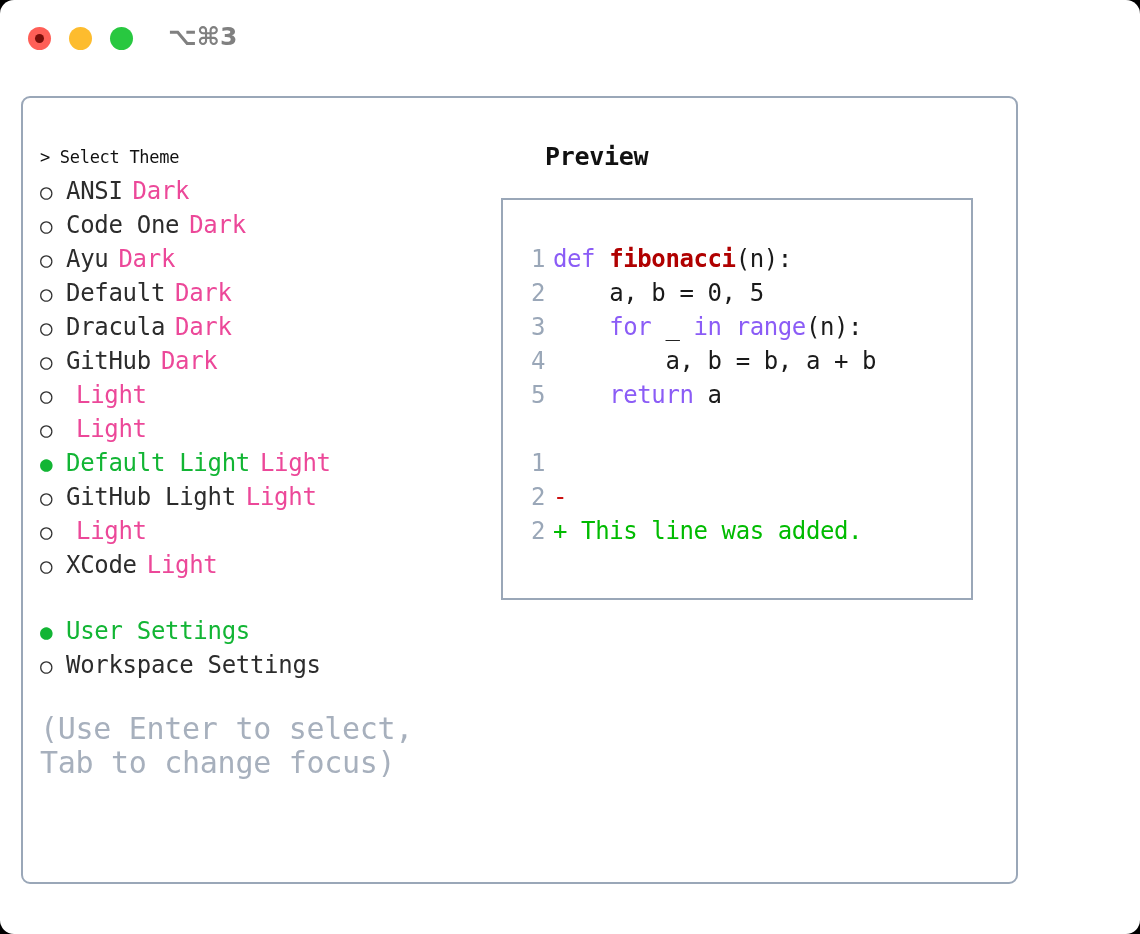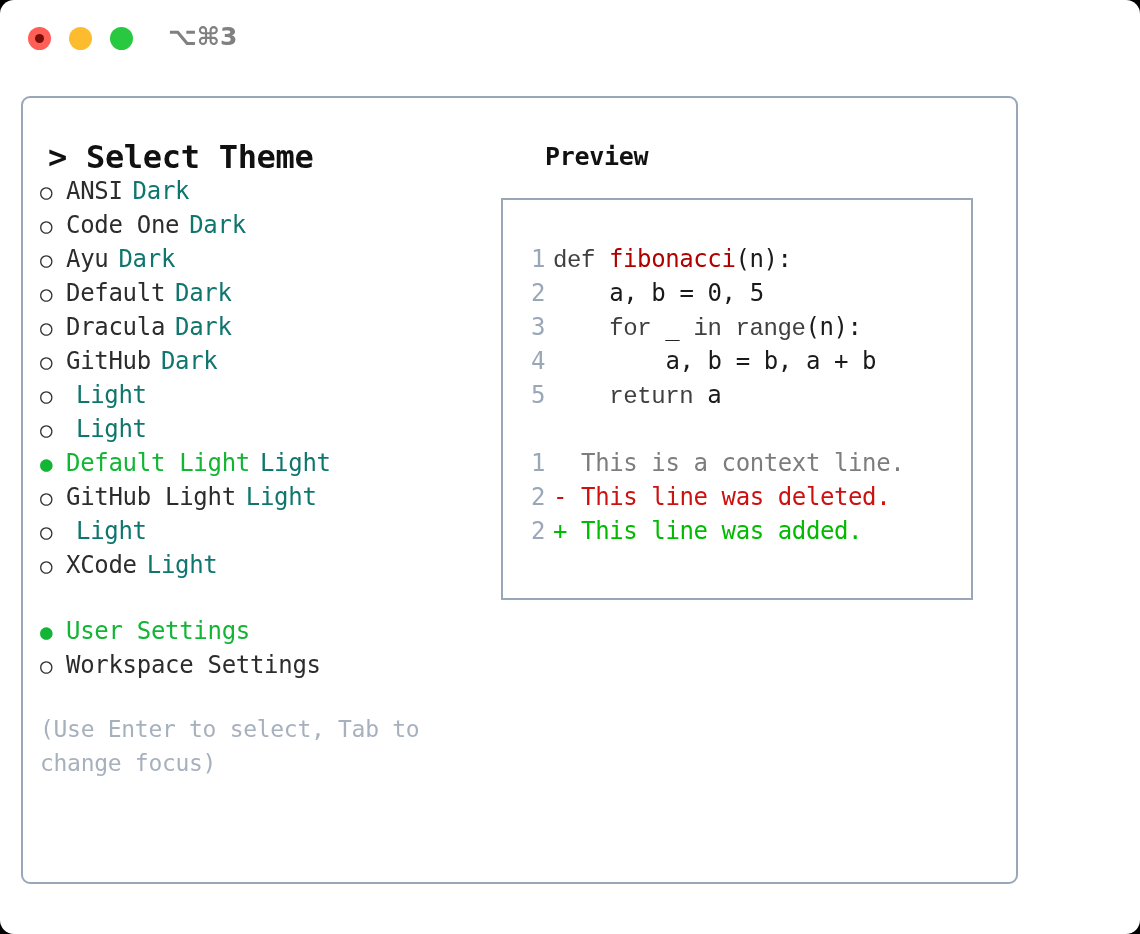--- a/index.html
+++ b/index.html
@@ -79,63 +79,62 @@
     border-radius: 9px;
     background: #ffffff;
   }
   .left-pane {
     position: absolute;
     left: 17px;
     top: 42px;
     width: 440px;
   }
   .section-head {
-    font-size: 32px;
-    font-weight: bold;
+    font-size: 17px;
+    font-weight: normal;
     color: #111111;
     line-height: 34px;
     white-space: pre;
     letter-spacing: -0.3px;
-    margin-left: 8px;
   }
   .opt-row {
     display: flex;
     align-items: baseline;
     line-height: 34px;
     height: 34px;
     font-size: 24px;
     white-space: pre;
     letter-spacing: -0.3px;
   }
   .bullet {
     width: 26px;
     flex: 0 0 26px;
     font-size: 21px;
     color: #333333;
   }
   .bullet.sel { color: #12b534; }
   .opt-label { color: #2c2c2c; }
   .opt-row.selected .opt-label { color: #12b534; text-align: right; }
   .opt-tag {
-    color: #0f766e;
+    color: #ec4899;
     padding-left: 10px;
   }
   .apply-head {
     font-size: 24px;
     font-weight: bold;
     color: #111111;
     line-height: 34px;
     padding-left: 26px;
     white-space: pre;
     letter-spacing: -0.3px;
   }
   .spacer { height: 32px; }
   .hint {
     margin-top: 30px;
-    font-size: 23px;
+    font-size: 30px;
     line-height: 34px;
     color: #a7b0bd;
     width: 412px;
     letter-spacing: -0.3px;
   }
   .right-pane {
     position: absolute;
     left: 478px;
     top: 42px;
     width: 500px;
@@ -167,22 +166,22 @@
     letter-spacing: -0.4px;
   }
   .lineno {
     width: 42px;
     flex: 0 0 42px;
     text-align: right;
     color: #9aa7b8;
     padding-right: 8px;
   }
   .code-text { color: #1a1a1a; }
-  .kw { color: #404040; font-family: Liberation Mono, monospace; }
-  .fn { color: #b00000; }
+  .kw { color: #8b5cf6; }
+  .fn { color: #b00000; font-weight: bold; }
   .blank-line { height: 34px; }
   .diff-ctx { color: #7d7d7d; }
   .diff-del { color: #cc1111; }
   .diff-add { color: #00bb00; }
 </style>
 </head>
 <body>
 
 <div class="window">
 
@@ -226,21 +225,21 @@
       <div class="code-panel">
         <div id="code-block">
             <div class="code-line"><span class="lineno">1</span><span class="code-text"><span class="kw">def </span><span class="fn">fibonacci</span><span>(n):</span></span></div>
             <div class="code-line"><span class="lineno">2</span><span class="code-text">    <span>a, b = 0, 5</span></span></div>
             <div class="code-line"><span class="lineno">3</span><span class="code-text">    <span class="kw">for</span><span> _ </span><span class="kw">in </span><span class="kw">range</span><span>(n):</span></span></div>
             <div class="code-line"><span class="lineno">4</span><span class="code-text">        <span>a, b = b, a + b</span></span></div>
             <div class="code-line"><span class="lineno">5</span><span class="code-text">    <span class="kw">return</span><span> a</span></span></div>
           </div>
         <div class="blank-line"></div>
         <div id="diff-block">
-            <div class="code-line"><span class="lineno">1</span><span class="diff-ctx">  </span><span class="diff-ctx">This is a context line.</span></div>
-            <div class="code-line"><span class="lineno">2</span><span class="diff-del">- </span><span class="diff-del">This line was deleted.</span></div>
+            <div class="code-line"><span class="lineno">1</span><span class="diff-ctx">  </span></div>
+            <div class="code-line"><span class="lineno">2</span><span class="diff-del">- </span></div>
             <div class="code-line"><span class="lineno">2</span><span class="diff-add">+ </span><span class="diff-add">This line was added.</span></div>
           </div>
       </div>
     </div>
 
   </div>
 </div>
 
 </body></html>

